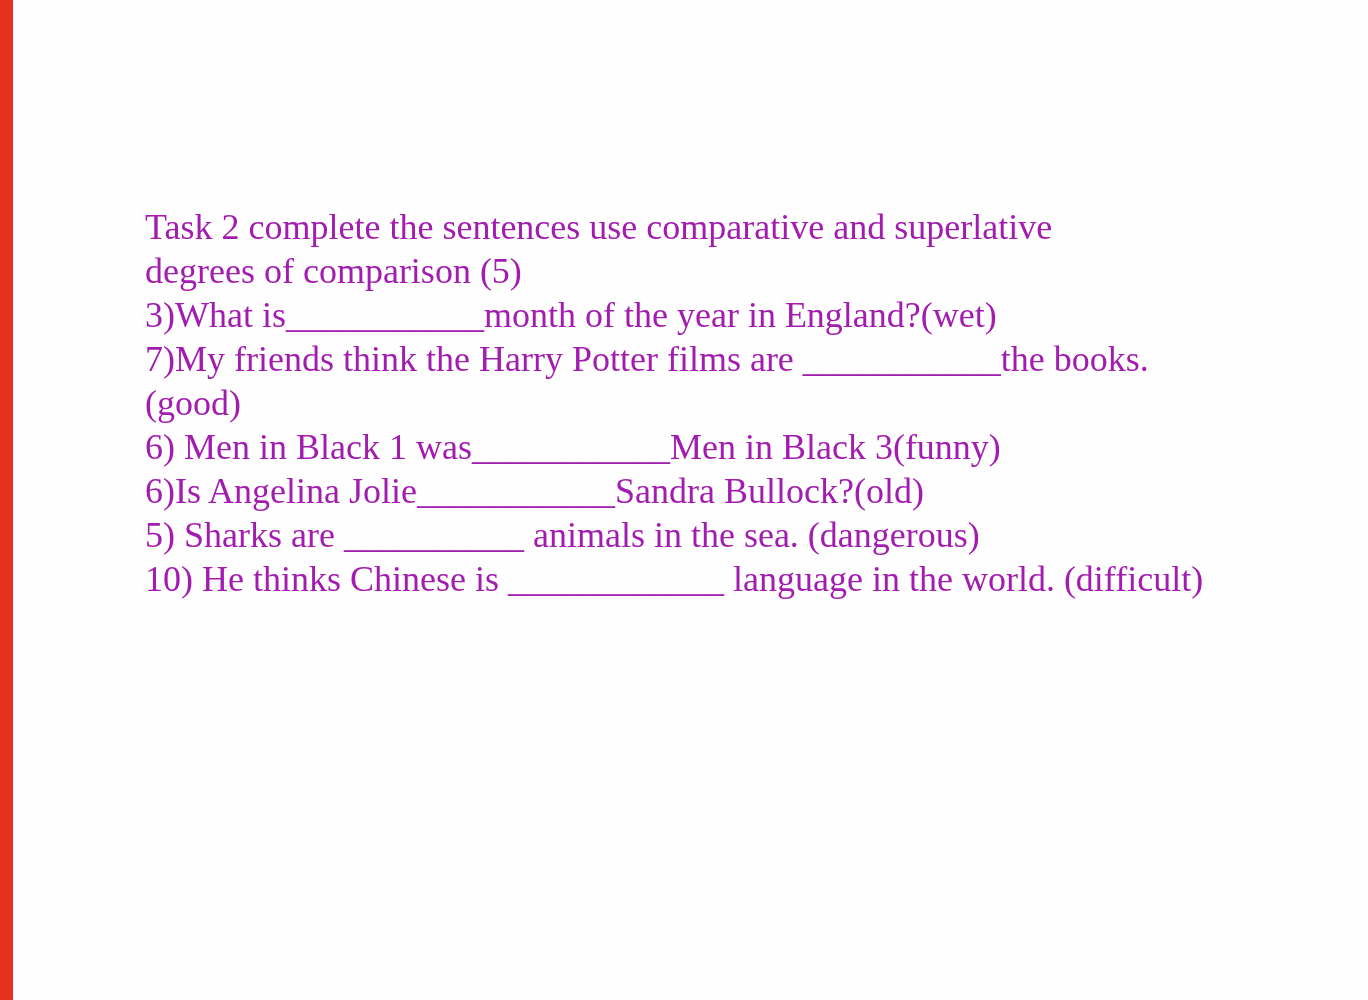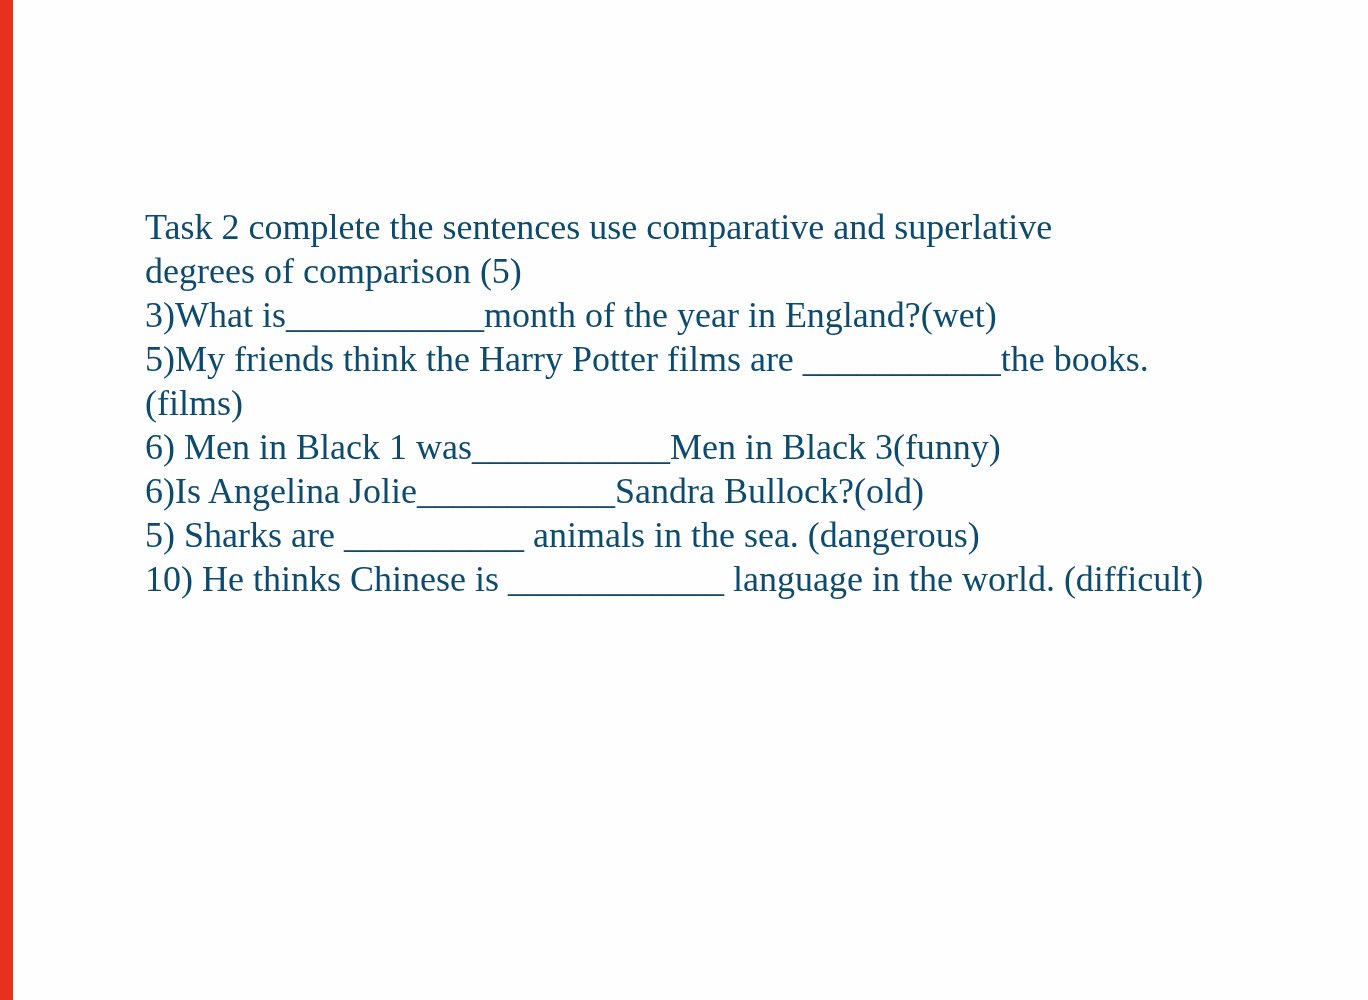--- a/index.html
+++ b/index.html
@@ -19,21 +19,21 @@
     left: 0;
     top: 0;
     width: 13px;
     height: 1000px;
     background: #e8301f;
   }
   .sheet {
     position: absolute;
     left: 145px;
     top: 205px;
-    color: #0c4a6e;
+    color: #a21caf;
     font-size: 36px;
     line-height: 44px;
     white-space: nowrap;
   }
   .title-line {
     font-weight: bold;
   }
   .line {
     margin: 0;
     padding: 0;
@@ -46,20 +46,20 @@
 <div class="left-bar" style="background: rgb(232, 48, 31);"></div>
 
 <div class="sheet">
   <div>
     <div class="line title-line">Task 2 complete the sentences use comparative and superlative</div>
     <div class="line title-line">degrees of comparison (5)</div>
   </div>
 
   <div>
     <p class="line">3)What is___________month of the year in England?(wet)</p>
-    <p class="line">5)My friends think the Harry Potter films are ___________the books.</p>
-    <p class="line">(films)</p>
+    <p class="line">7)My friends think the Harry Potter films are ___________the books.</p>
+    <p class="line">(good)</p>
     <p class="line">6) Men in Black 1 was___________Men in Black 3(funny)</p>
     <p class="line">6)Is Angelina Jolie___________Sandra Bullock?(old)</p>
     <p class="line">5) Sharks are __________ animals in the sea. (dangerous)</p>
     <p class="line">10) He thinks Chinese is ____________ language in the world. (difficult)</p>
   </div>
 </div>
 
 </body></html>

